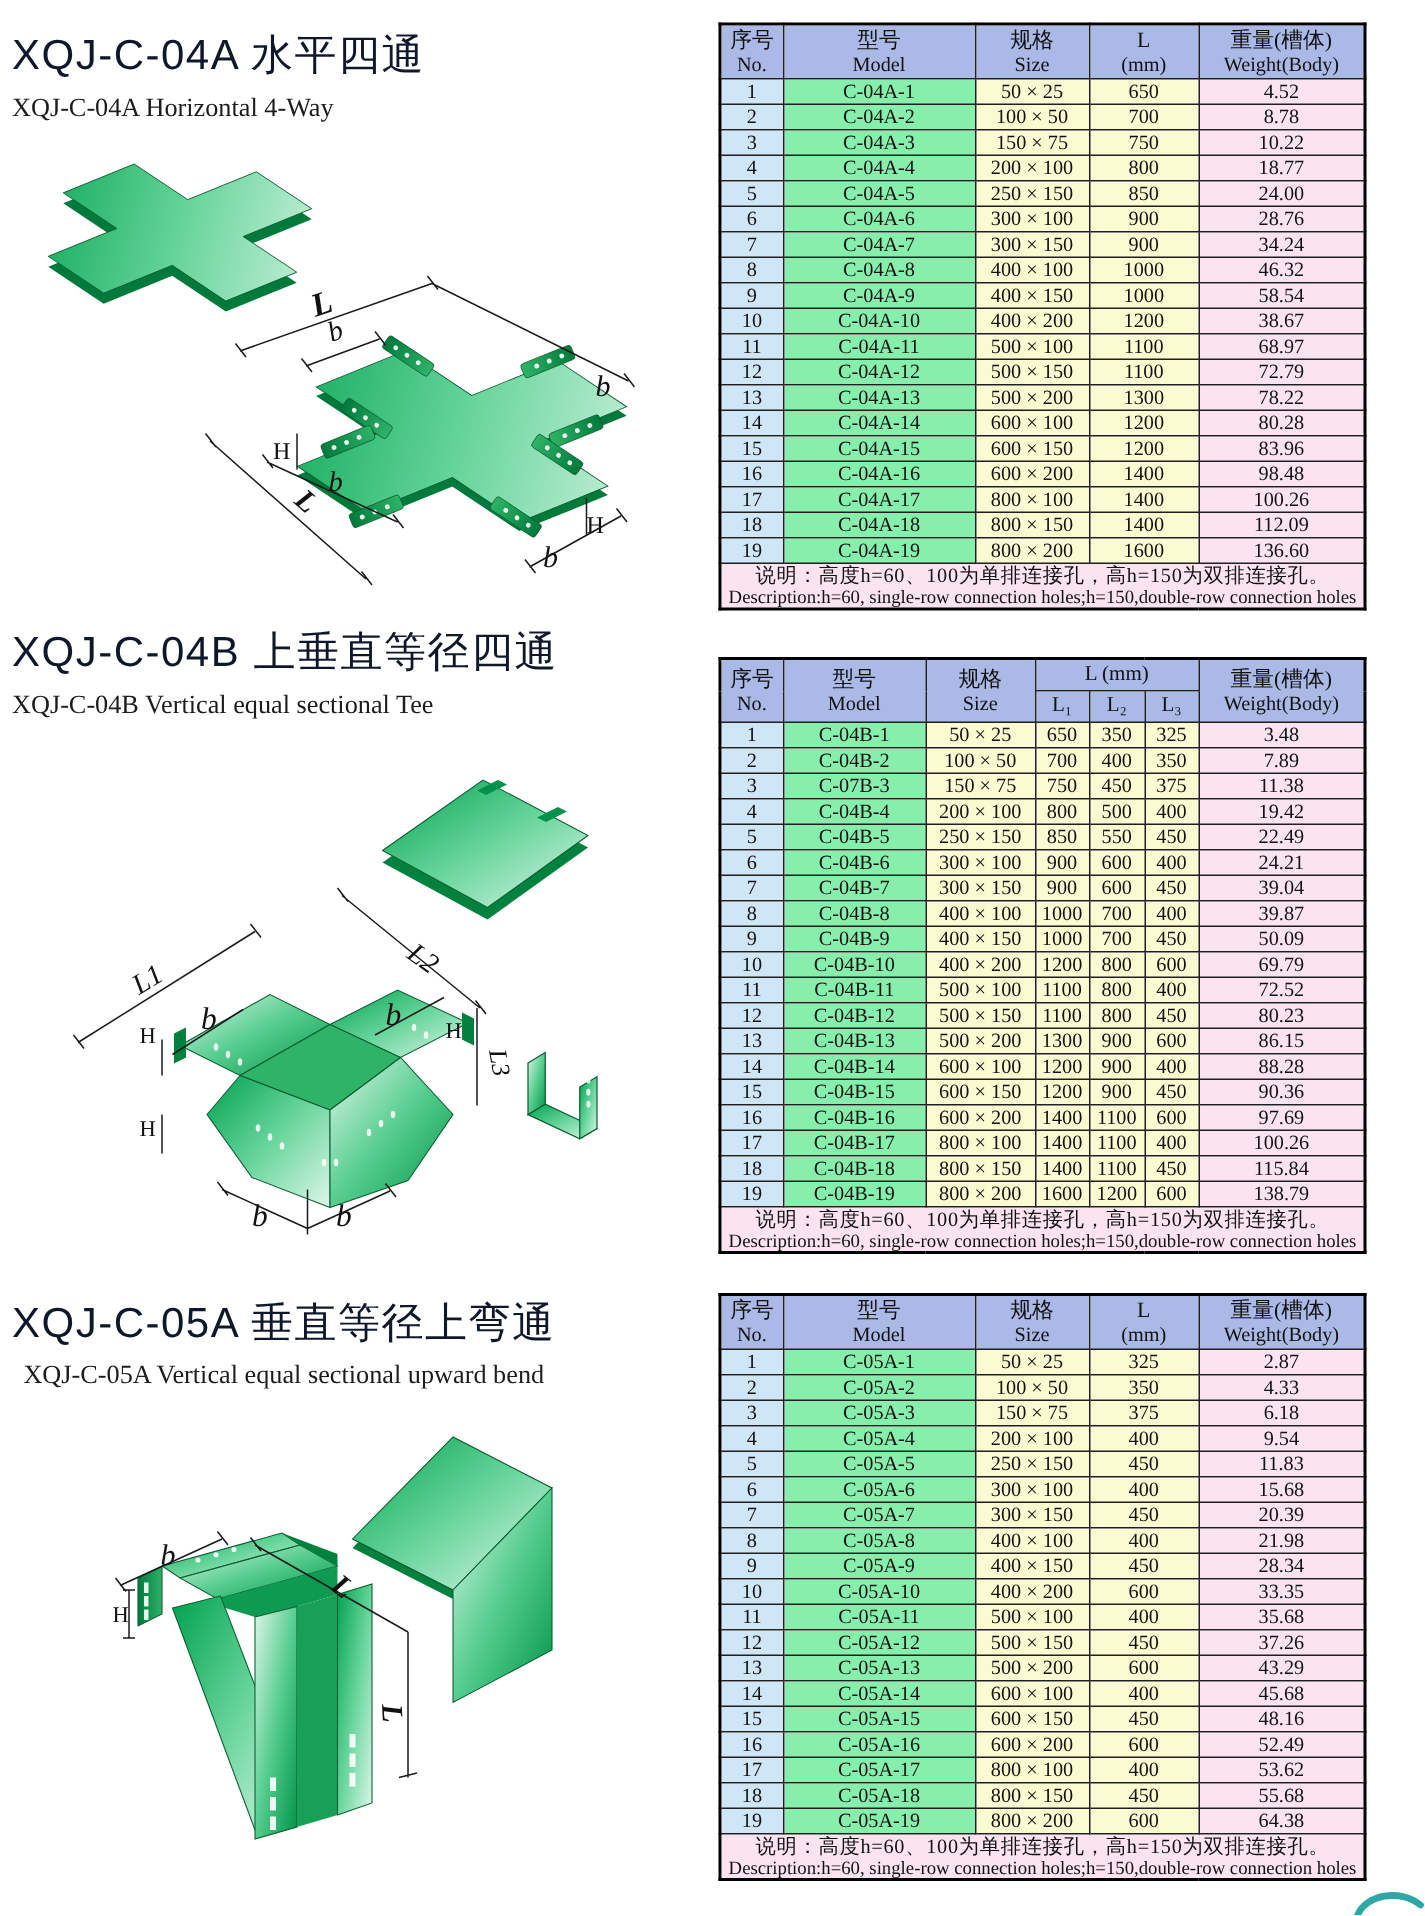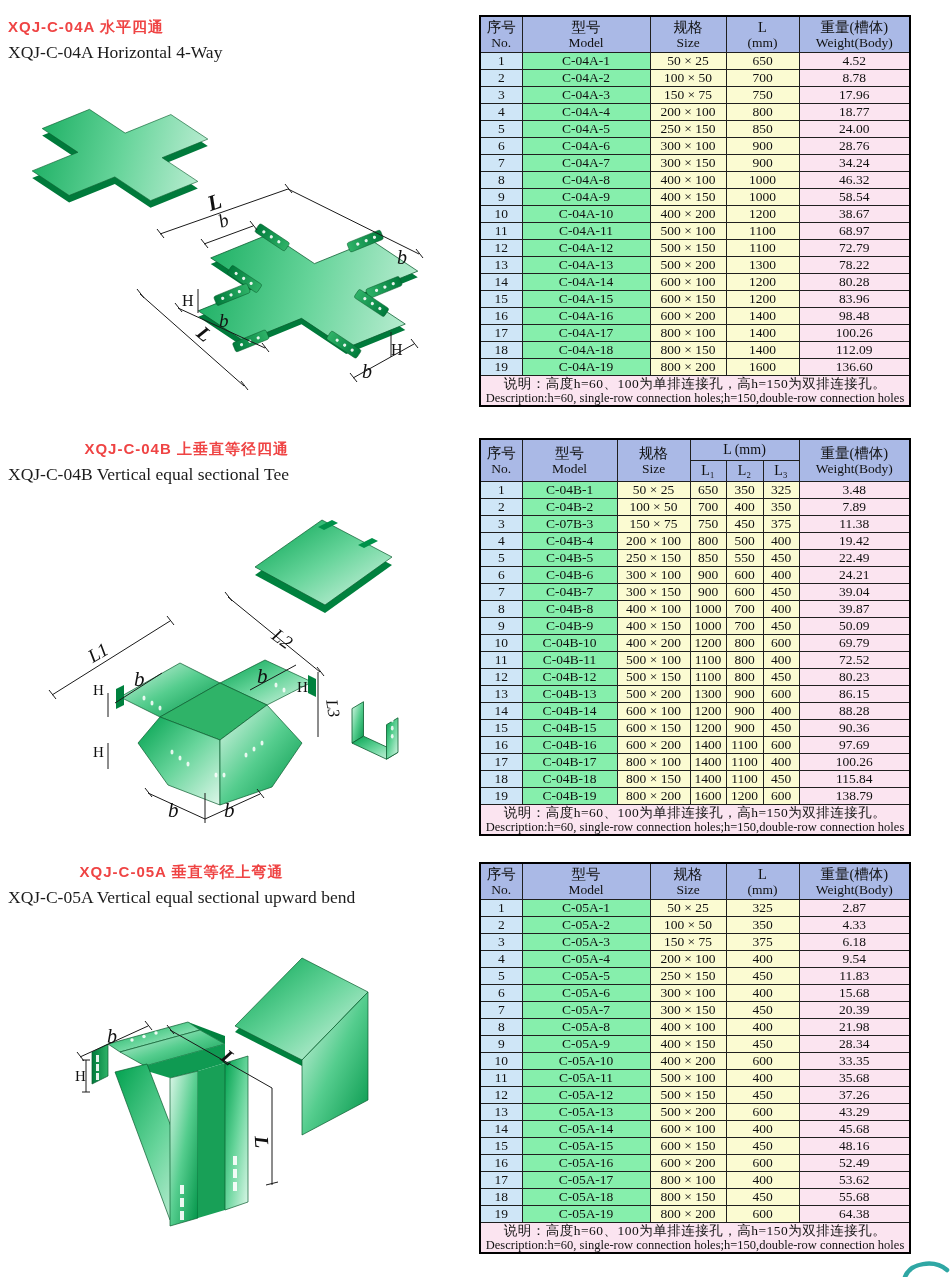--- a/index.html
+++ b/index.html
@@ -4,28 +4,28 @@
 <style>
   * { margin:0; padding:0; box-sizing:border-box; }
   html,body { background:#fff; }
   .page {
     position:relative; width:950px; height:1277px; background:#ffffff;
     font-family:"Liberation Serif", serif; color:#111; overflow:hidden;
   }
   
   .sec-title { position:absolute; left:8px; }
   .sec-title .zh {
-    font-family:"Liberation Sans", sans-serif; font-weight:bold;
-    font-size:15px; letter-spacing:1px; color:#ef4444;
+    font-family:"Liberation Sans", sans-serif; font-weight:normal;
+    font-size:28px; letter-spacing:1px; color:#0f172a;
   }
   .sec-title .en {
     font-family:"Liberation Serif", serif; font-size:17.5px;
     margin-top:5px; color:#1c1c1c;
   }
-  #title-1 { top:18px; } #title-2 { top:440px;text-align:right; } #title-3 { top:863px;text-align:center; }
+  #title-1 { top:18px; } #title-2 { top:416px; } #title-3 { top:863px;text-align:center; }
   
   .diagram { position:absolute; }
   #diag-1 { left:20px; top:85px; }
   #diag-2 { left:20px; top:505px; }
   #diag-3 { left:20px; top:930px; }
   .dim-line { stroke:#1a1a1a; stroke-width:1; fill:none; }
   .dim-label { fill:#111; font-family:"Liberation Serif", serif; font-style:italic; }
   .dim-label.upright { font-style:normal; }
   .shape { stroke:#0a5c2e; stroke-width:0.7; }
   
@@ -204,21 +204,21 @@
             <td class="col-model">C-04A-2</td>
             <td class="col-size">100 × 50</td>
             <td class="col-l">700</td>
             <td class="col-weight">8.78</td>
           </tr>
           <tr>
             <td class="col-no">3</td>
             <td class="col-model">C-04A-3</td>
             <td class="col-size">150 × 75</td>
             <td class="col-l">750</td>
-            <td class="col-weight">17.96</td>
+            <td class="col-weight">10.22</td>
           </tr>
           <tr>
             <td class="col-no">4</td>
             <td class="col-model">C-04A-4</td>
             <td class="col-size">200 × 100</td>
             <td class="col-l">800</td>
             <td class="col-weight">18.77</td>
           </tr>
           <tr>
             <td class="col-no">5</td>

